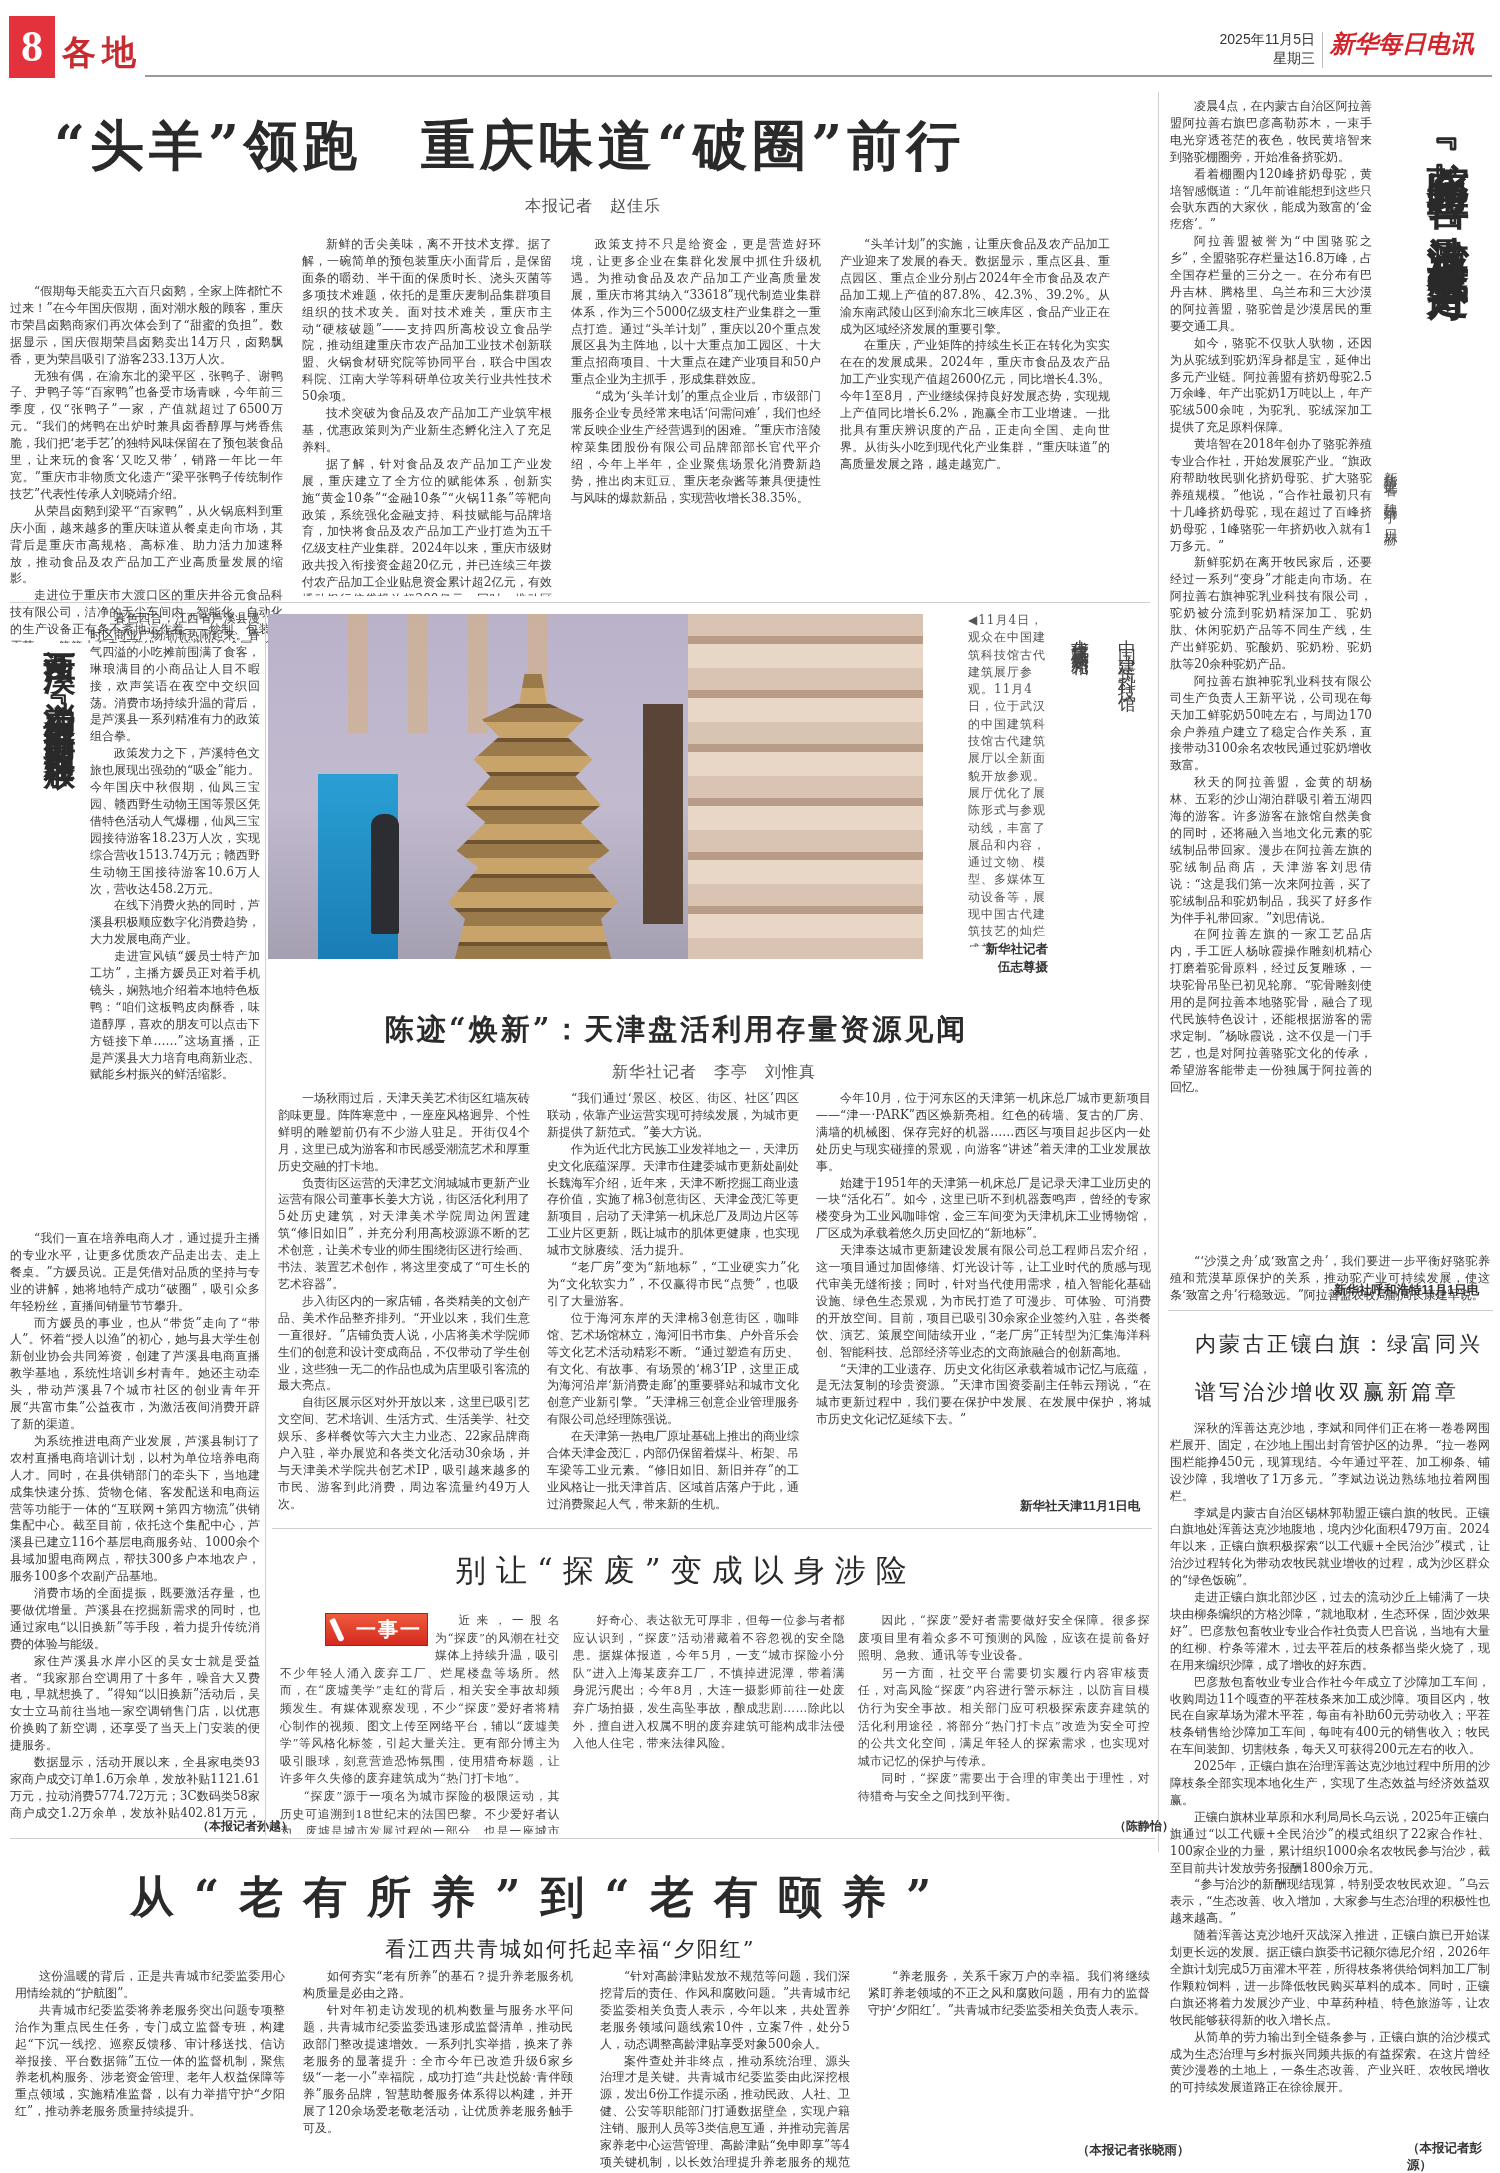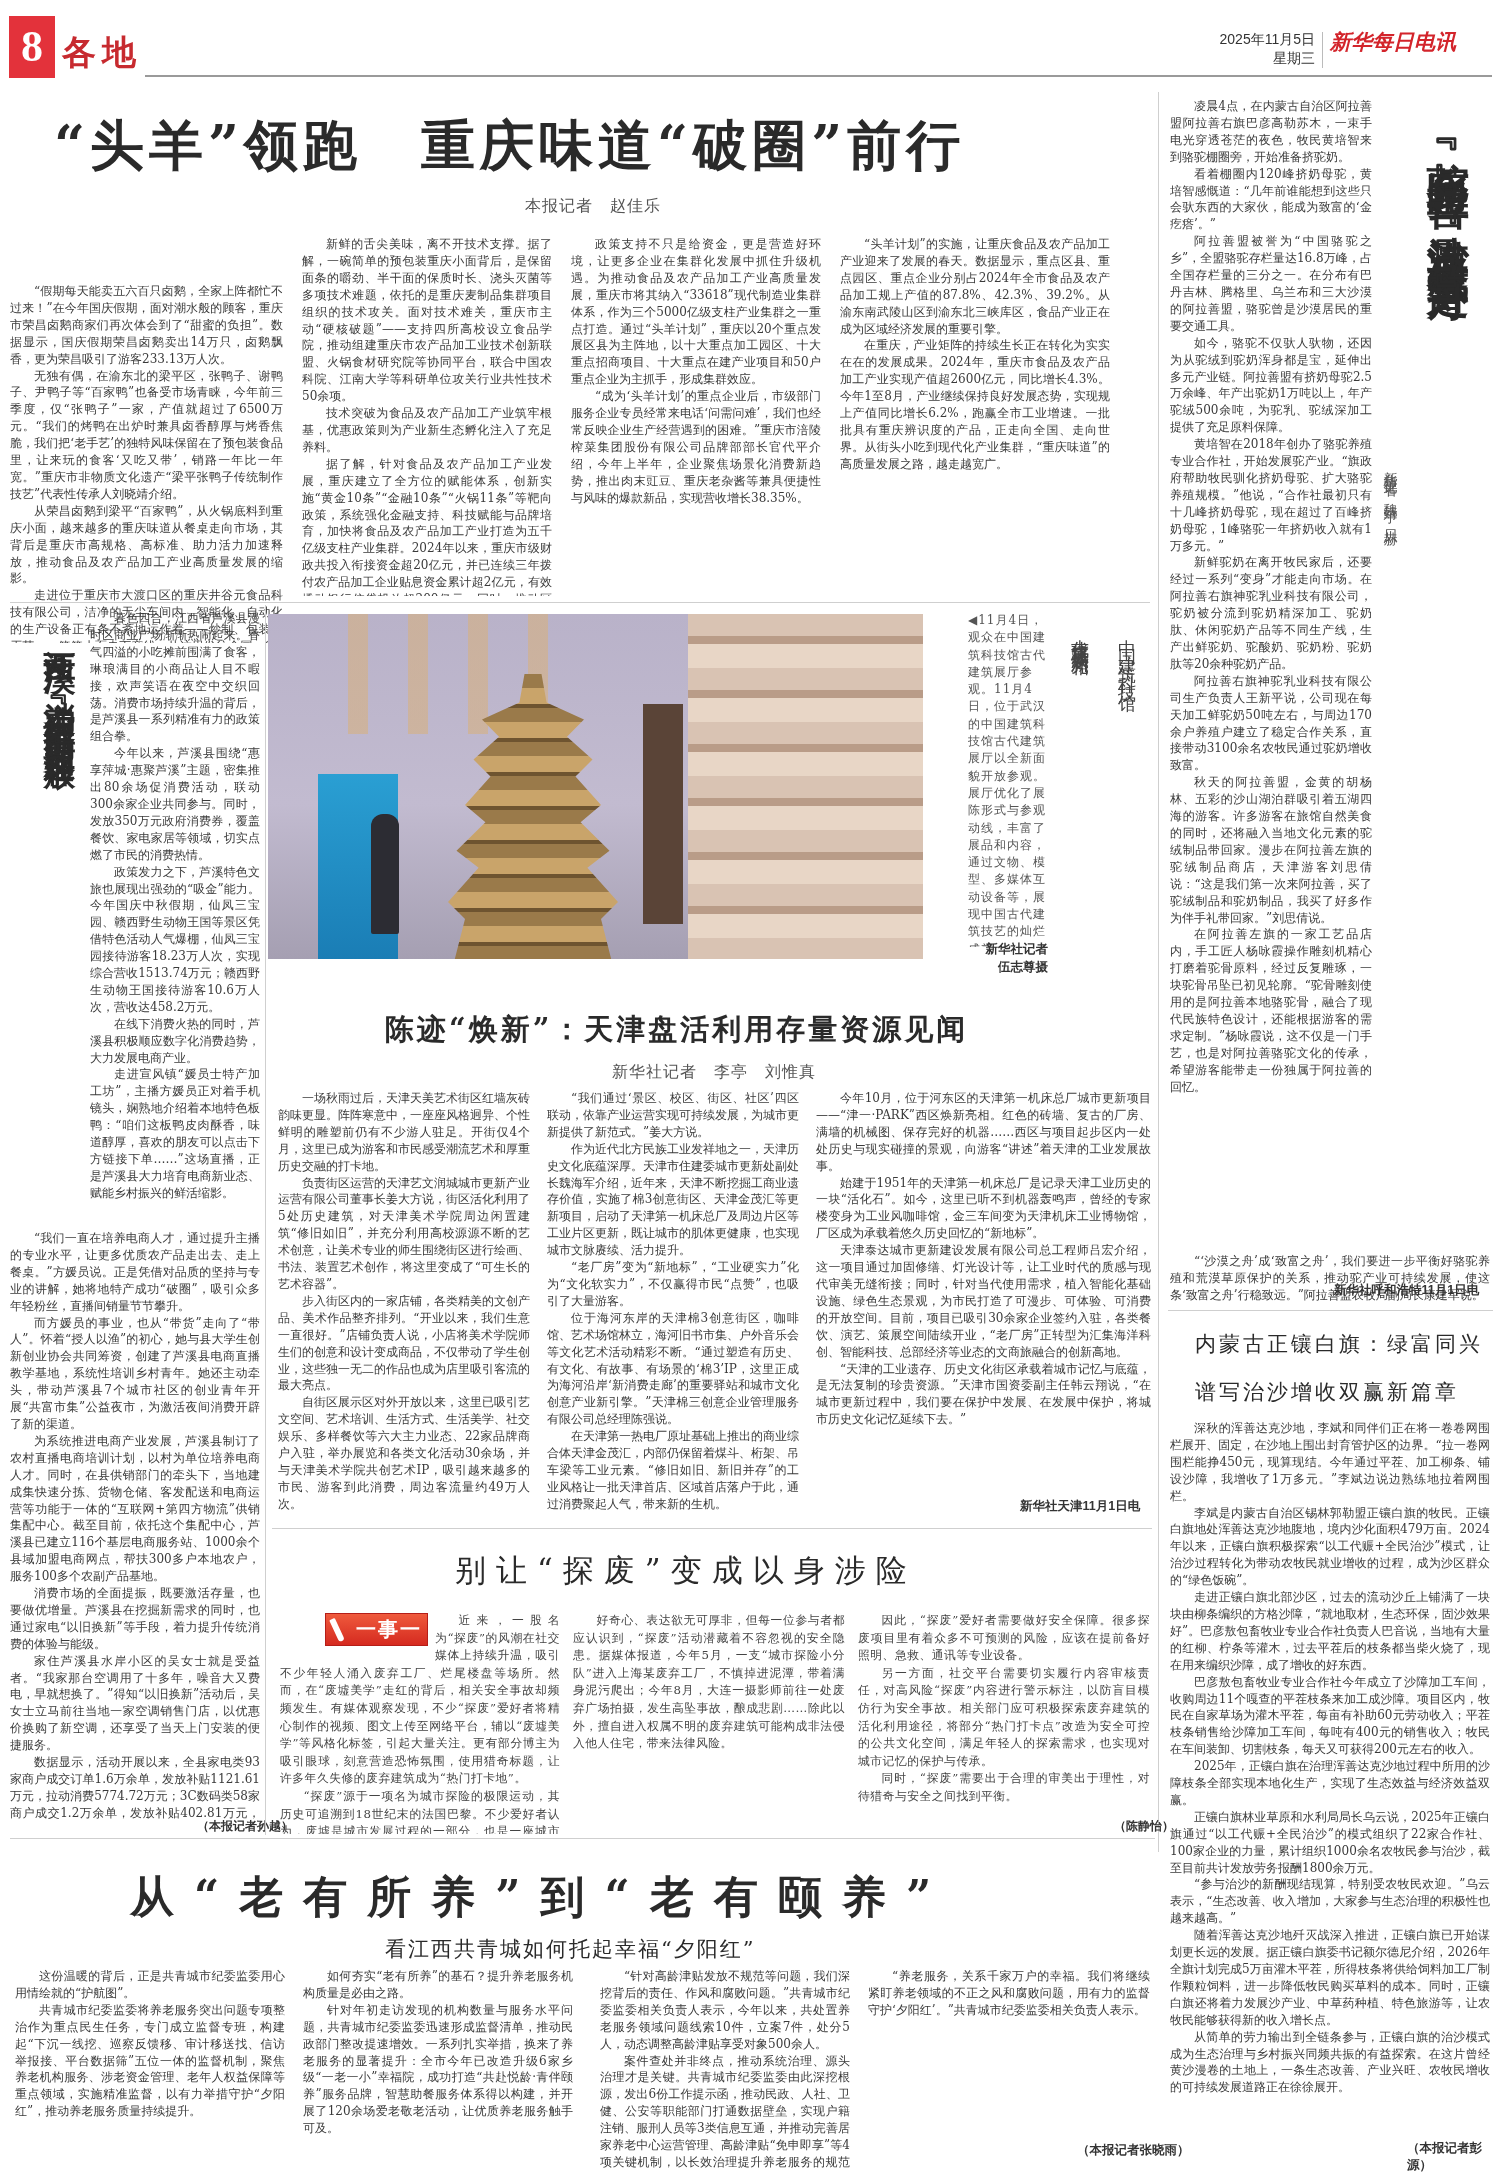--- a/index.html
+++ b/index.html
@@ -8,21 +8,21 @@
   .abs { position: absolute; }
   .txt { font-size: 12px; line-height: 16.9px; text-align: justify; color: #3a3a3a; font-family: "DejaVu Serif", serif; }
   .txt p { text-indent: 2em; }
 
   
   .page-num { left: 9px; top: 16px; width: 46px; height: 62px; background: #e3323b; color: #fff; font-family: "Liberation Serif", serif; font-size: 44px; font-weight: bold; text-align: center; line-height: 62px; }
   .section-name { left: 62px; top: 30px; font-size: 34px; font-weight: bold; color: #c72a2f; letter-spacing: 6px; font-family: "DejaVu Serif", serif; }
   .header-rule { left: 145px; right: 8px; top: 75px; height: 2px; background: #9a9a9a; }
   .date { left: 1195px; top: 30px; font-family: "Liberation Sans", sans-serif; font-size: 14px; color: #333; text-align: right; width: 120px; line-height: 19px; }
   .date-sep { left: 1322px; top: 32px; width: 1px; height: 36px; background: #bbb; }
-  .masthead { left: 1330px; top: 28px; font-family: Liberation Serif, serif; font-size: 21px; color: #d3242b; font-weight: bold; font-style: italic; white-space: nowrap; }
+  .masthead { left: 1330px; top: 28px; font-family: Liberation Serif, serif; font-size: 24px; color: #d3242b; font-weight: bold; font-style: italic; white-space: nowrap; }
 
   .vline { position: absolute; width: 1px; background: #cfcfcf; }
   .hline { position: absolute; height: 1px; background: #cfcfcf; }
 
   .headline { font-family: "DejaVu Serif", serif; font-weight: bold; color: #2a2a2a; white-space: nowrap; }
   .byline { font-size: 16px; color: #555; letter-spacing: 1px; }
   .vert { writing-mode: vertical-rl; text-orientation: upright; }
 
   .photo { left: 268px; top: 614px; width: 655px; height: 345px; overflow: hidden; background: linear-gradient(180deg, #b9b2c9 0%, #c2bbd0 55%, #a59fb2 100%); }
   .photo .pane { position: absolute; left: 50px; top: 160px; width: 80px; height: 185px; background: linear-gradient(180deg,#2a9fd3,#1a7db5); }
@@ -120,21 +120,20 @@
     <p>随着浑善达克沙地歼灭战深入推进，正镶白旗已开始谋划更长远的发展。据正镶白旗委书记额尔德尼介绍，2026年全旗计划完成5万亩灌木平茬，所得枝条将供给饲料加工厂制作颗粒饲料，进一步降低牧民购买草料的成本。同时，正镶白旗还将着力发展沙产业、中草药种植、特色旅游等，让农牧民能够获得新的收入增长点。</p>
     <p>从简单的劳力输出到全链条参与，正镶白旗的治沙模式成为生态治理与乡村振兴同频共振的有益探索。在这片曾经黄沙漫卷的土地上，一条生态改善、产业兴旺、农牧民增收的可持续发展道路正在徐徐展开。</p>
   </div>
   <div class="abs sign" style="left:1395px;top:2140px;">（本报记者彭源）</div>
 </section>
 
 <section>
   <h2 class="abs headline vert" style="left:40px;top:625px;font-size:32px;line-height:40px;letter-spacing:4px;height:580px;">江西芦溪：消费『组合拳』助力活力加速释放</h2>
   <div class="abs txt" style="left:90px;top:610px;width:170px;height:620px;overflow:hidden;">
     <p>暮色四合，江西省芦溪县漫时区商业广场渐渐热闹起来。香气四溢的小吃摊前围满了食客，琳琅满目的小商品让人目不暇接，欢声笑语在夜空中交织回荡。消费市场持续升温的背后，是芦溪县一系列精准有力的政策组合拳。</p>
-    <p>今年以来，芦溪县围绕“惠享萍城·惠聚芦溪”主题，密集推出80余场促消费活动，联动300余家企业共同参与。同时，发放350万元政府消费券，覆盖餐饮、家电家居等领域，切实点燃了市民的消费热情。</p>
     <p>政策发力之下，芦溪特色文旅也展现出强劲的“吸金”能力。今年国庆中秋假期，仙凤三宝园、赣西野生动物王国等景区凭借特色活动人气爆棚，仙凤三宝园接待游客18.23万人次，实现综合营收1513.74万元；赣西野生动物王国接待游客10.6万人次，营收达458.2万元。</p>
     <p>在线下消费火热的同时，芦溪县积极顺应数字化消费趋势，大力发展电商产业。</p>
     <p>走进宣风镇“媛员士特产加工坊”，主播方媛员正对着手机镜头，娴熟地介绍着本地特色板鸭：“咱们这板鸭皮肉酥香，味道醇厚，喜欢的朋友可以点击下方链接下单……”这场直播，正是芦溪县大力培育电商新业态、赋能乡村振兴的鲜活缩影。</p>
   </div>
   <div class="abs txt" style="left:10px;top:1230px;width:250px;height:590px;overflow:hidden;">
     <p>“我们一直在培养电商人才，通过提升主播的专业水平，让更多优质农产品走出去、走上餐桌。”方媛员说。正是凭借对品质的坚持与专业的讲解，她将地特产成功“破圈”，吸引众多年轻粉丝，直播间销量节节攀升。</p>
     <p>而方媛员的事业，也从“带货”走向了“带人”。怀着“授人以渔”的初心，她与县大学生创新创业协会共同筹资，创建了芦溪县电商直播教学基地，系统性培训乡村青年。她还主动牵头，带动芦溪县7个城市社区的创业青年开展“共富市集”公益夜市，为激活夜间消费开辟了新的渠道。</p>
     <p>为系统推进电商产业发展，芦溪县制订了农村直播电商培训计划，以村为单位培养电商人才。同时，在县供销部门的牵头下，当地建成集快速分拣、货物仓储、客发配送和电商运营等功能于一体的“互联网+第四方物流”供销集配中心。截至目前，依托这个集配中心，芦溪县已建立116个基层电商服务站、1000余个县域加盟电商网点，帮扶300多户本地农户，服务100多个农副产品基地。</p>
     <p>消费市场的全面提振，既要激活存量，也要做优增量。芦溪县在挖掘新需求的同时，也通过家电“以旧换新”等手段，着力提升传统消费的体验与能级。</p>
     <p>家住芦溪县水岸小区的吴女士就是受益者。“我家那台空调用了十多年，噪音大又费电，早就想换了。”得知“以旧换新”活动后，吴女士立马前往当地一家空调销售门店，以优惠价换购了新空调，还享受了当天上门安装的便捷服务。</p>

